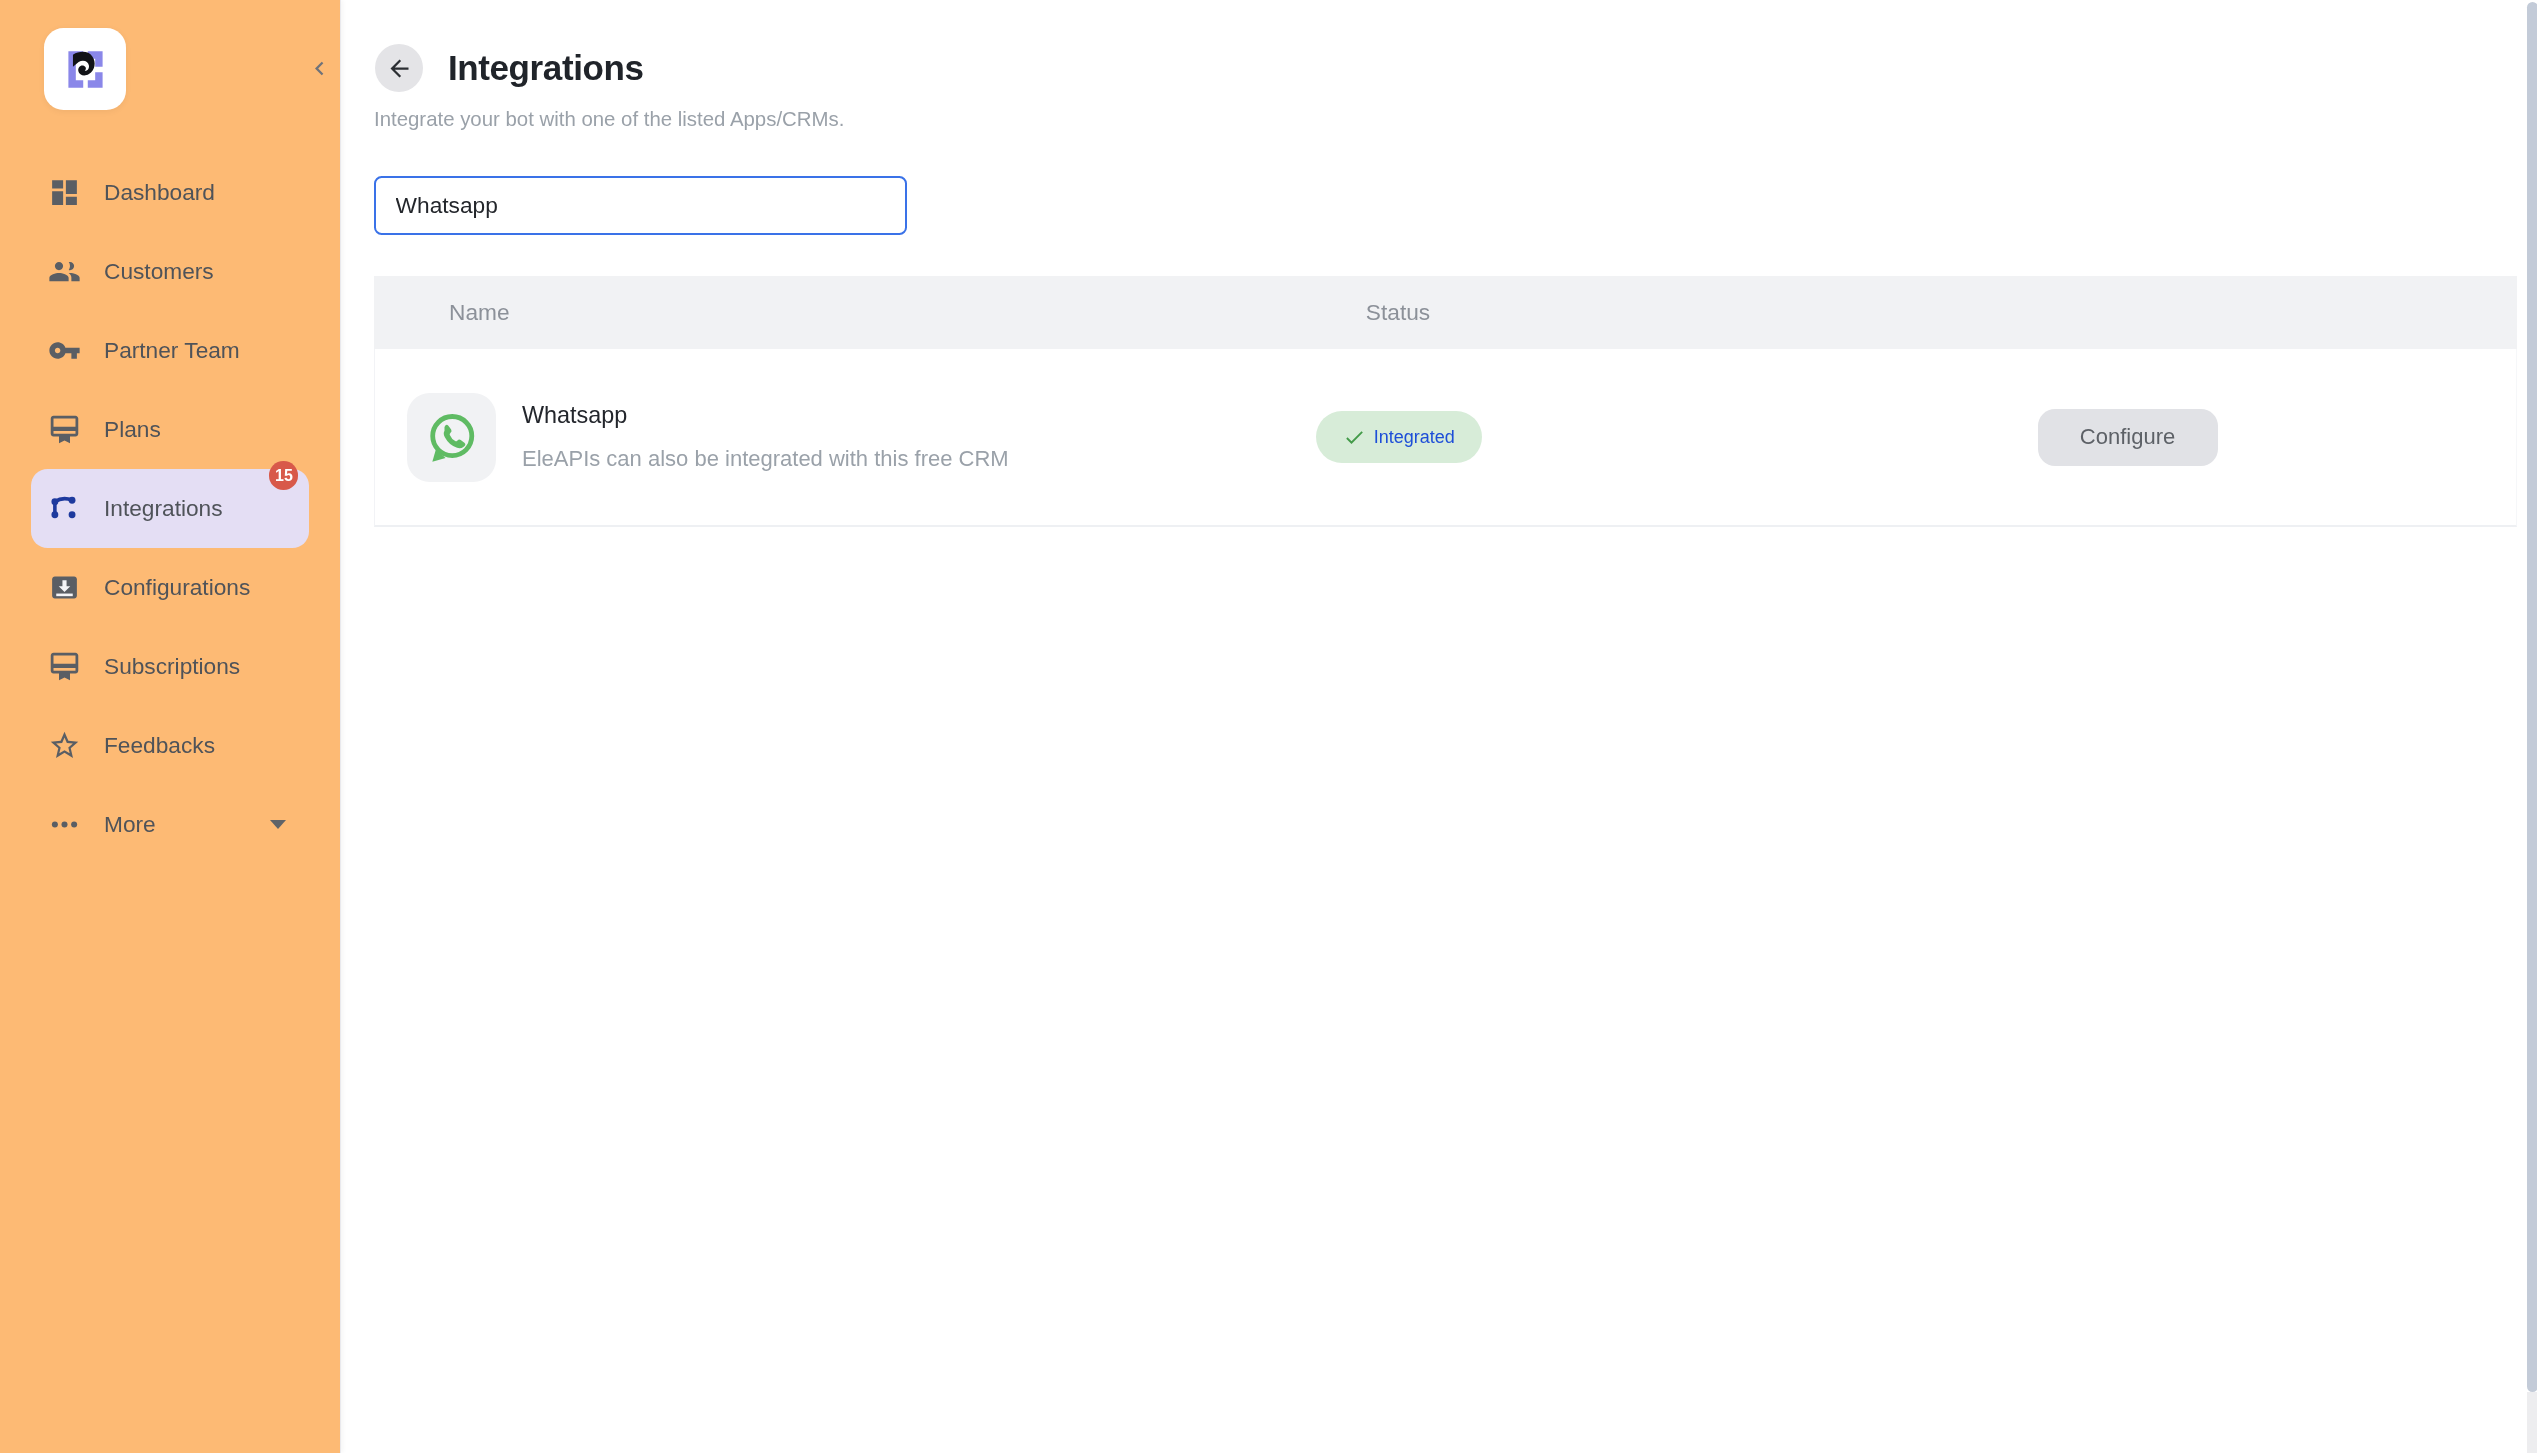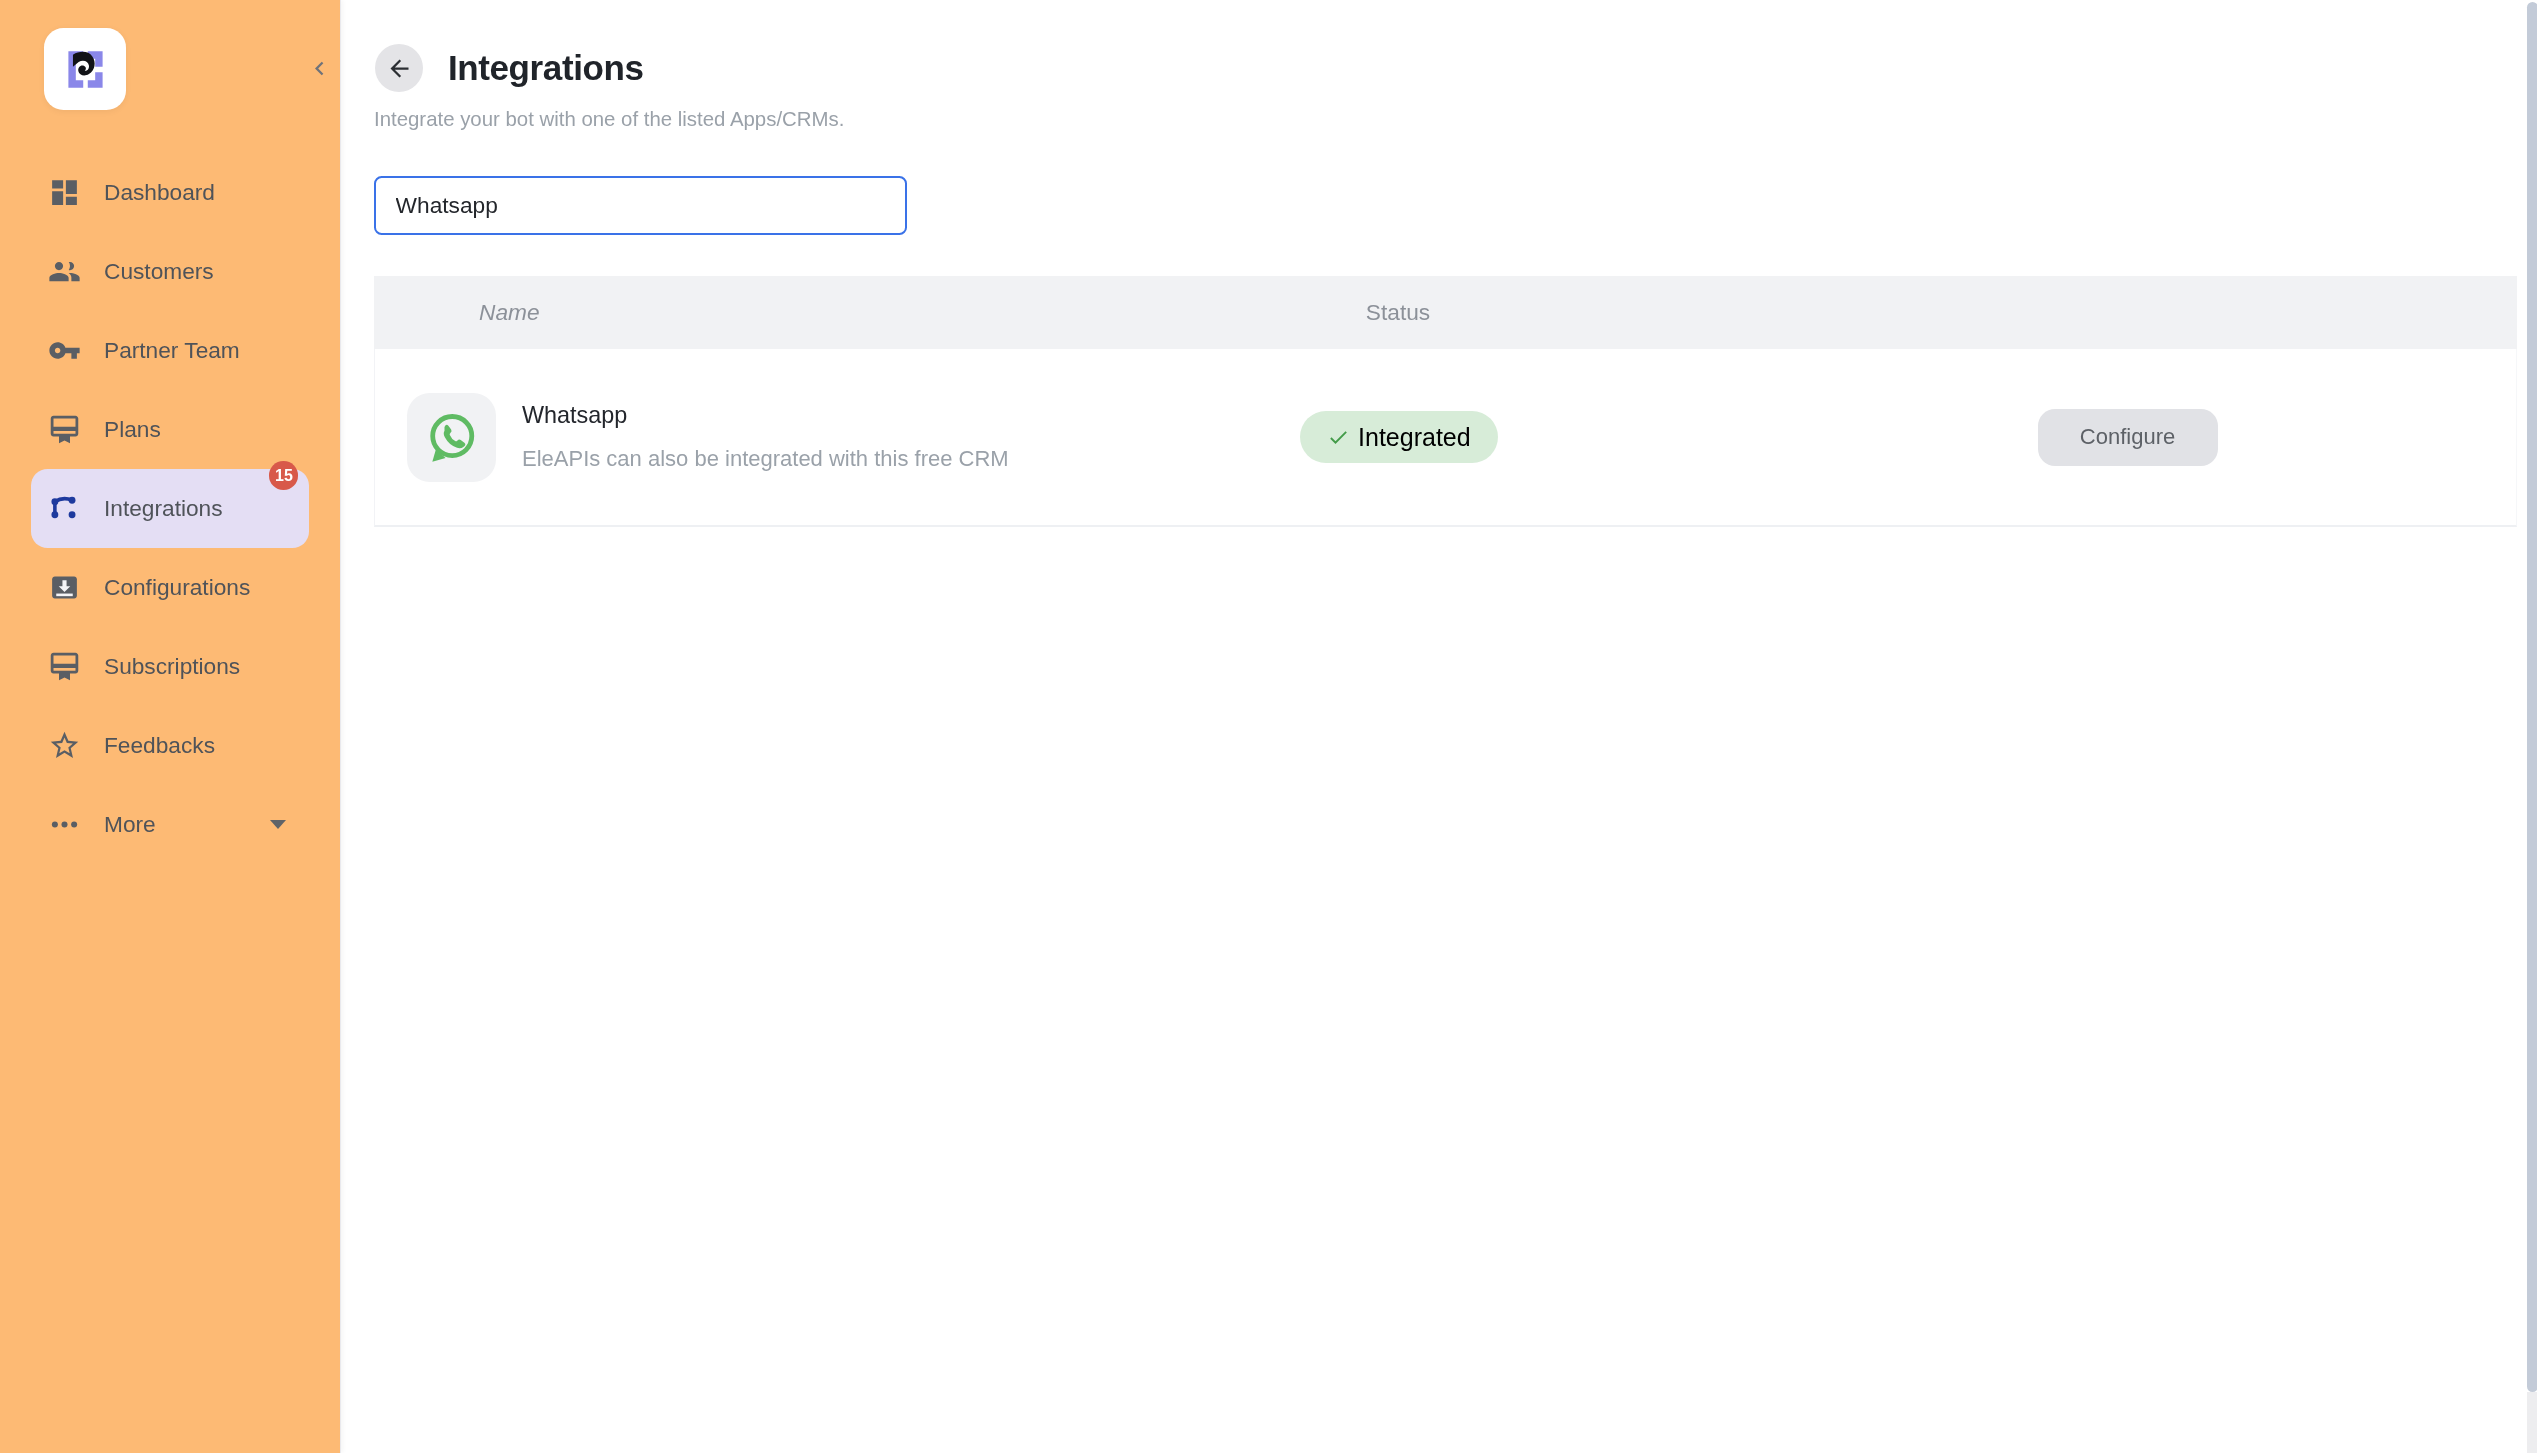--- a/index.html
+++ b/index.html
@@ -91,21 +91,21 @@
   }
 
   
   .apps-table { margin-top:41px; width:2143px; }
   .thead {
     display:grid; grid-template-columns:684px 680px 1fr;
     height:73px; align-items:center;
     background:#f1f2f4;
     color:#8c9199; font-size:22.7px;
   }
-  .th-name { padding-left:105px;font-style:italic; }
+  .th-name { padding-left:75px; }
   .th-center { text-align:center; }
   .tbody {
     border-left:1.5px solid #f2f3f6;
     border-right:1.5px solid #f6f7f9;
     border-bottom:2.3px solid #eef0f3;
     background:#ffffff;
   }
   .trow {
     display:grid; grid-template-columns:684px 680px 1fr;
     align-items:center; height:176px; background:#ffffff;
@@ -116,21 +116,21 @@
     background:#f1f2f4; flex:none;
     display:flex; align-items:center; justify-content:center;
   }
   .app-tile svg { width:59px; height:59px; }
   .app-name { font-size:23.4px; font-weight:500; color:#23262c; }
   .app-desc { margin-top:16.6px; font-size:22px; color:#9aa1a9; }
   .cell-center { display:flex; justify-content:center; }
   .status-pill {
     display:inline-flex; align-items:center; gap:8px;
     height:52px; padding:0 27px; border-radius:30px;
-    background:#d7ecd8; color:#000000; font-size:25px;
+    background:#d7ecd8; color:#1d4ed8; font-size:18px;
   }
   .status-pill svg { width:22.7px; height:22.7px; }
   .configure-btn {
     width:180px; height:57px;
     background:#e1e2e6; border:none; border-radius:17px;
     font-family:"Liberation Sans",sans-serif;
     font-size:22px; color:#5d6167;
     cursor:pointer;
   }
 

